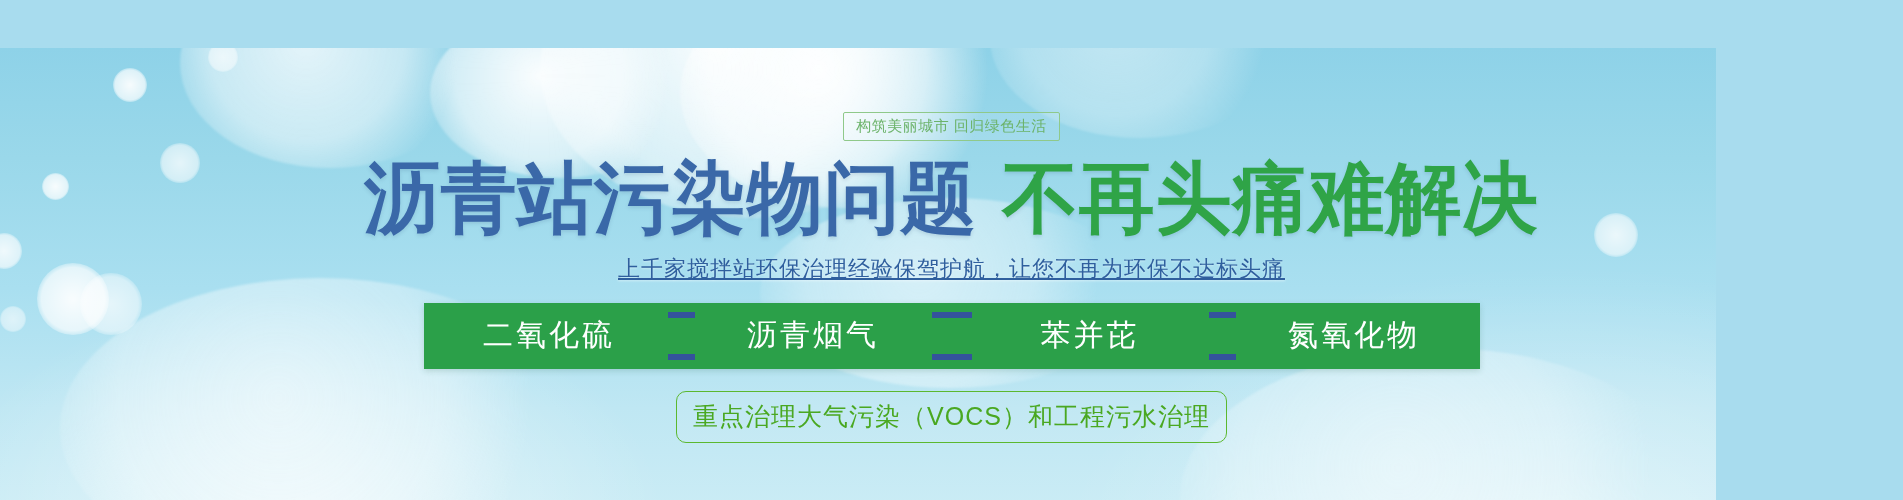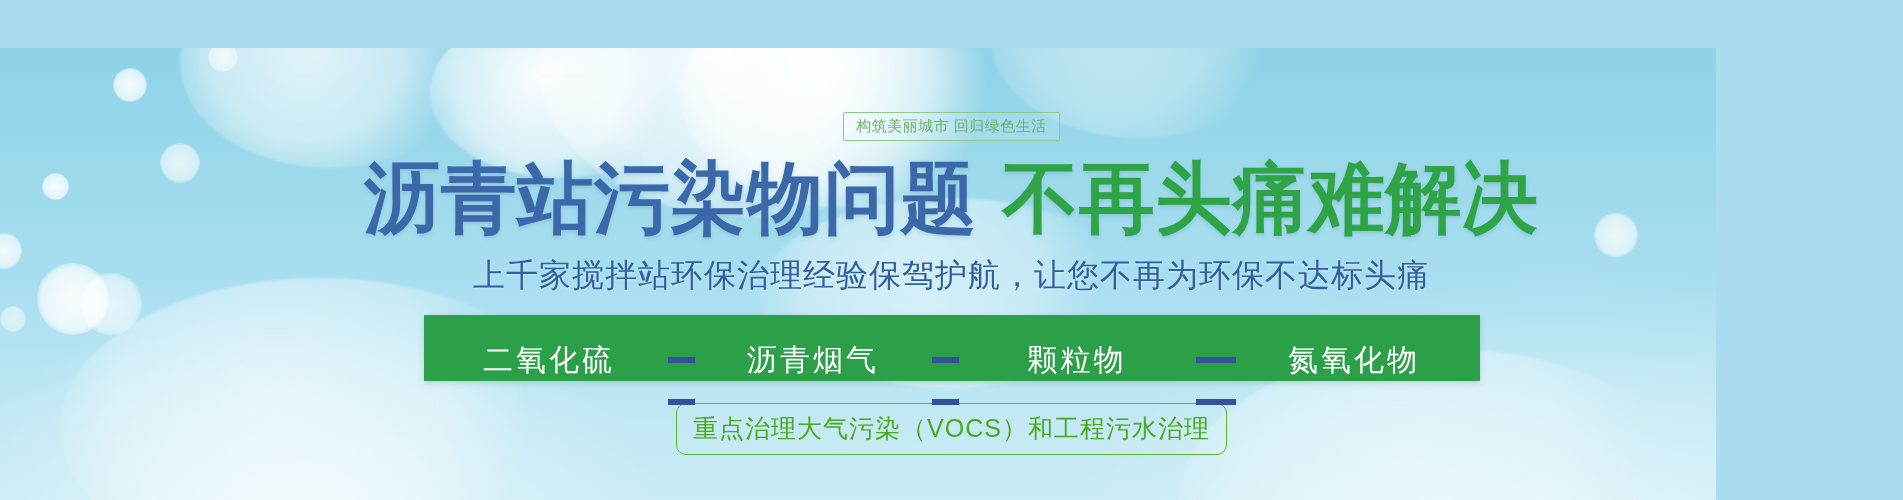--- a/index.html
+++ b/index.html
@@ -92,36 +92,37 @@
     align-items:baseline;
     transform:scaleX(.97);
     text-shadow:0 2px 4px rgba(60,100,140,.18);
   }
   .headline .blue  { color:#3a68a8; }
   .headline .green { color:#2fa447; margin-left:26px; }
 
   
   .subtitle {
     margin-top:18px;
-    font-size:32px;
+    font-size:22px;
     line-height:1.25;
     color:#2f5f9e;
     letter-spacing:1px;
     white-space:nowrap;
     text-shadow:0 1px 2px rgba(255,255,255,.45);
+    text-decoration:underline;
   }
 
   
   .tagbar {
     margin-top:20px;
     width:1056px;
     height:66px;
     background:#2ba049;
     display:flex;
-    align-items:flex-end;
+    align-items:center;
     box-shadow:0 2px 6px rgba(30,90,60,.18);
   }
   .tagbar .tag {
     flex:1 1 0;
     display:flex;
     align-items:center;
     justify-content:center;
     color:#ffffff;
     font-size:30px;
     letter-spacing:3px;
@@ -193,22 +194,22 @@
       <span class="green">不再头痛难解决</span>
     </div>
 
     <div class="subtitle">上千家搅拌站环保治理经验保驾护航，让您不再为环保不达标头痛</div>
 
     <div class="tagbar">
       <div class="tag">二氧化硫</div>
       <div class="sep"></div>
       <div class="tag">沥青烟气</div>
       <div class="sep"></div>
-      <div class="tag">颗粒物</div>
-      <div class="sep"></div>
+      <div class="sep"></div>
+      <div class="tag">苯并芘</div>
       <div class="sep"></div>
       <div class="tag">氮氧化物</div>
     </div>
 
     <div class="bottombox">重点治理大气污染（VOCS）和工程污水治理</div>
 
   </div>
 </div>
 
 </body></html>

